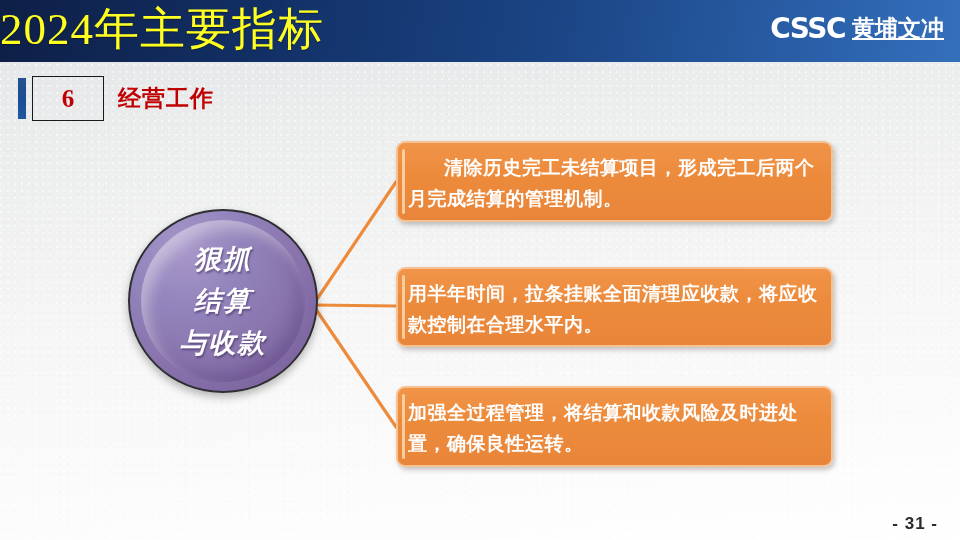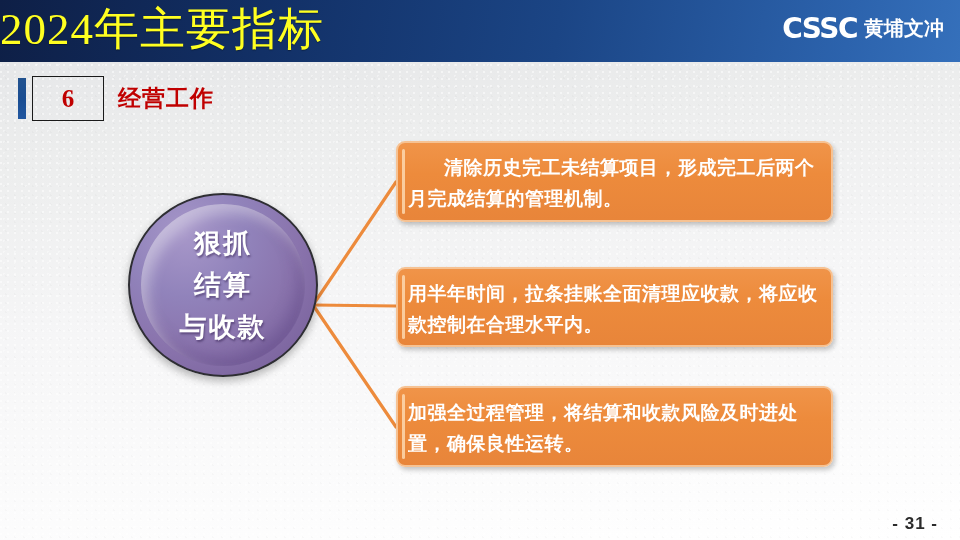--- a/index.html
+++ b/index.html
@@ -67,23 +67,24 @@
   }
   #logo-mark {
     color: #ffffff;
     font-family: "DejaVu Sans", sans-serif;
     font-size: 28px;
     font-weight: bold;
     letter-spacing: -1.5px;
   }
   #logo-name {
     color: #ffffff;
-    font-size: 20px;
+    font-size: 23px;
     font-weight: bold;
     letter-spacing: 0px;
+    text-decoration: underline;
   }
 
   
   #section-bar {
     position: absolute;
     left: 18px;
     top: 78px;
     width: 8px;
     height: 41px;
     background: linear-gradient(180deg, #22528f 0%, #1a4d92 50%, #2157a0 100%);
@@ -129,30 +130,31 @@
     width: 960px;
     height: 540px;
     z-index: 2;
     pointer-events: none;
   }
 
   
   #hub-circle {
     position: absolute;
     left: 128px;
-    top: 193px;
+    top: 209px;
     width: 190px;
     height: 184px;
     border-radius: 50%;
     background:
       radial-gradient(circle at 30% 22%, #a797c9 0%, #9183bb 32%, #8a74ad 58%, #7d66a0 82%, #6f5a92 100%);
     border: 2.5px solid #2e2e33;
     box-sizing: border-box;
     box-shadow: 0 4px 9px rgba(0,0,0,0.28);
     z-index: 4;
+    font-style: italic;
   }
   #hub-circle::before {
     content: "";
     position: absolute;
     left: 6%;
     top: 5%;
     width: 88%;
     height: 90%;
     border-radius: 50%;
     background: transparent;

